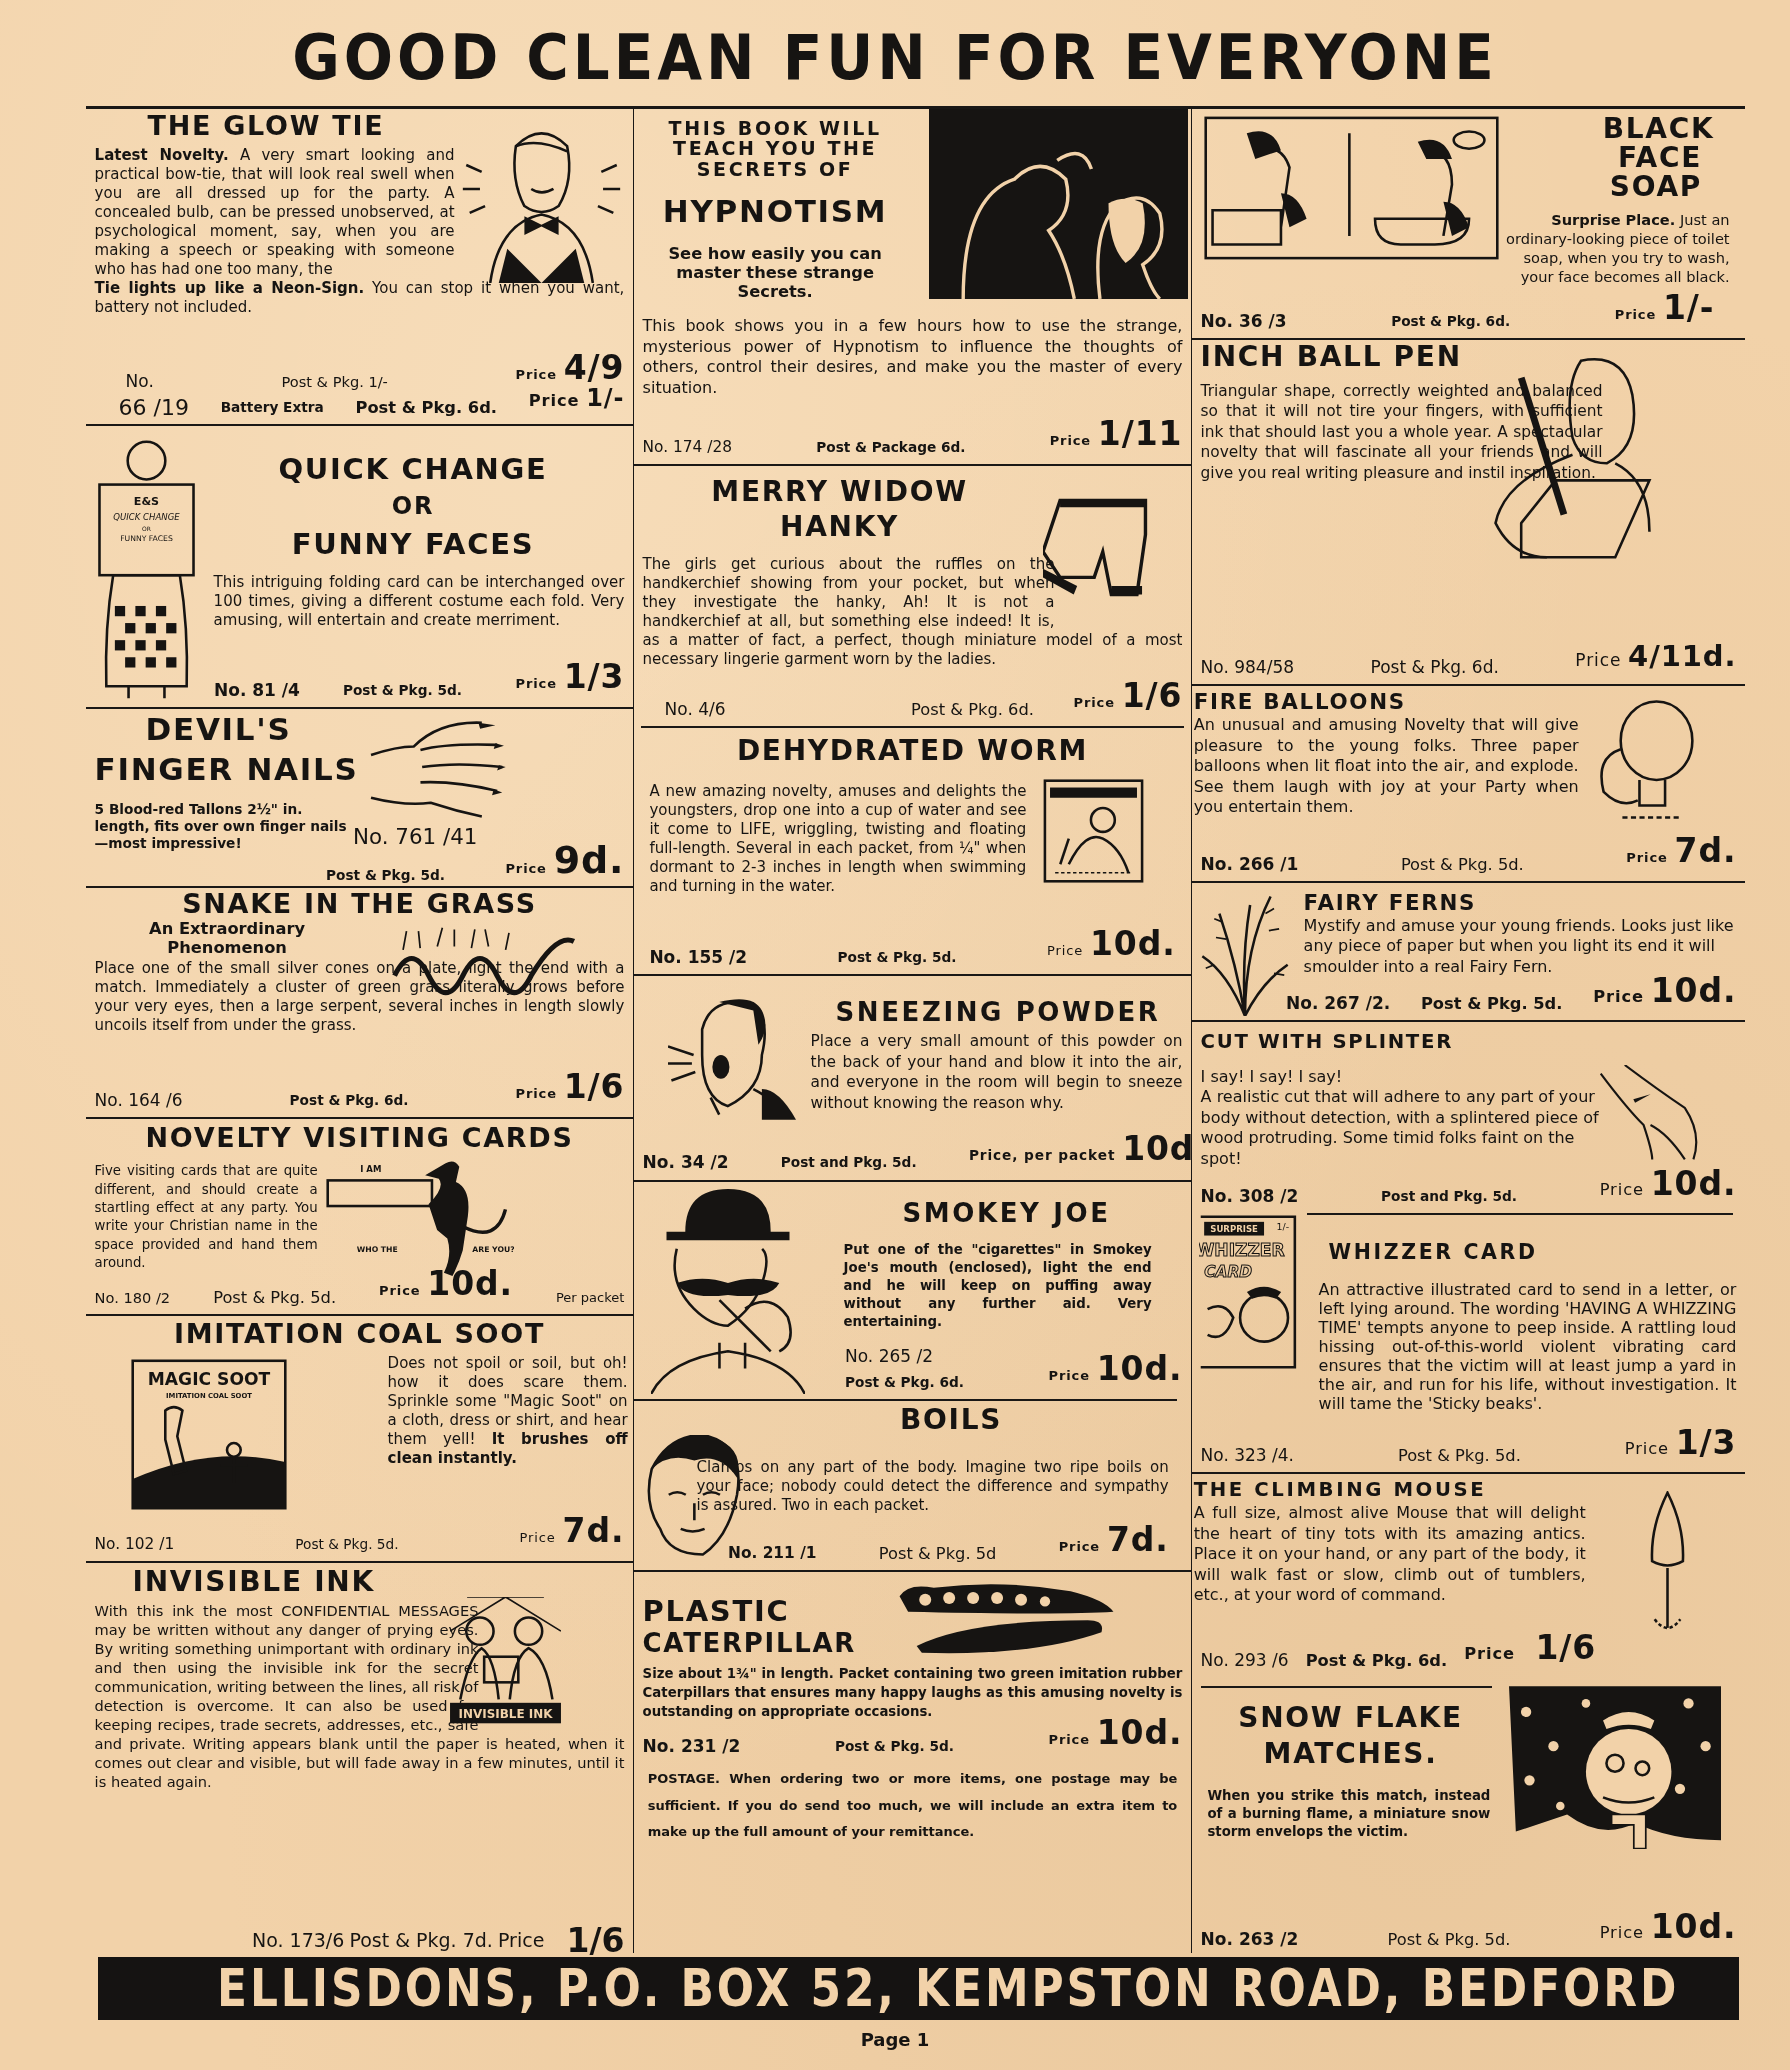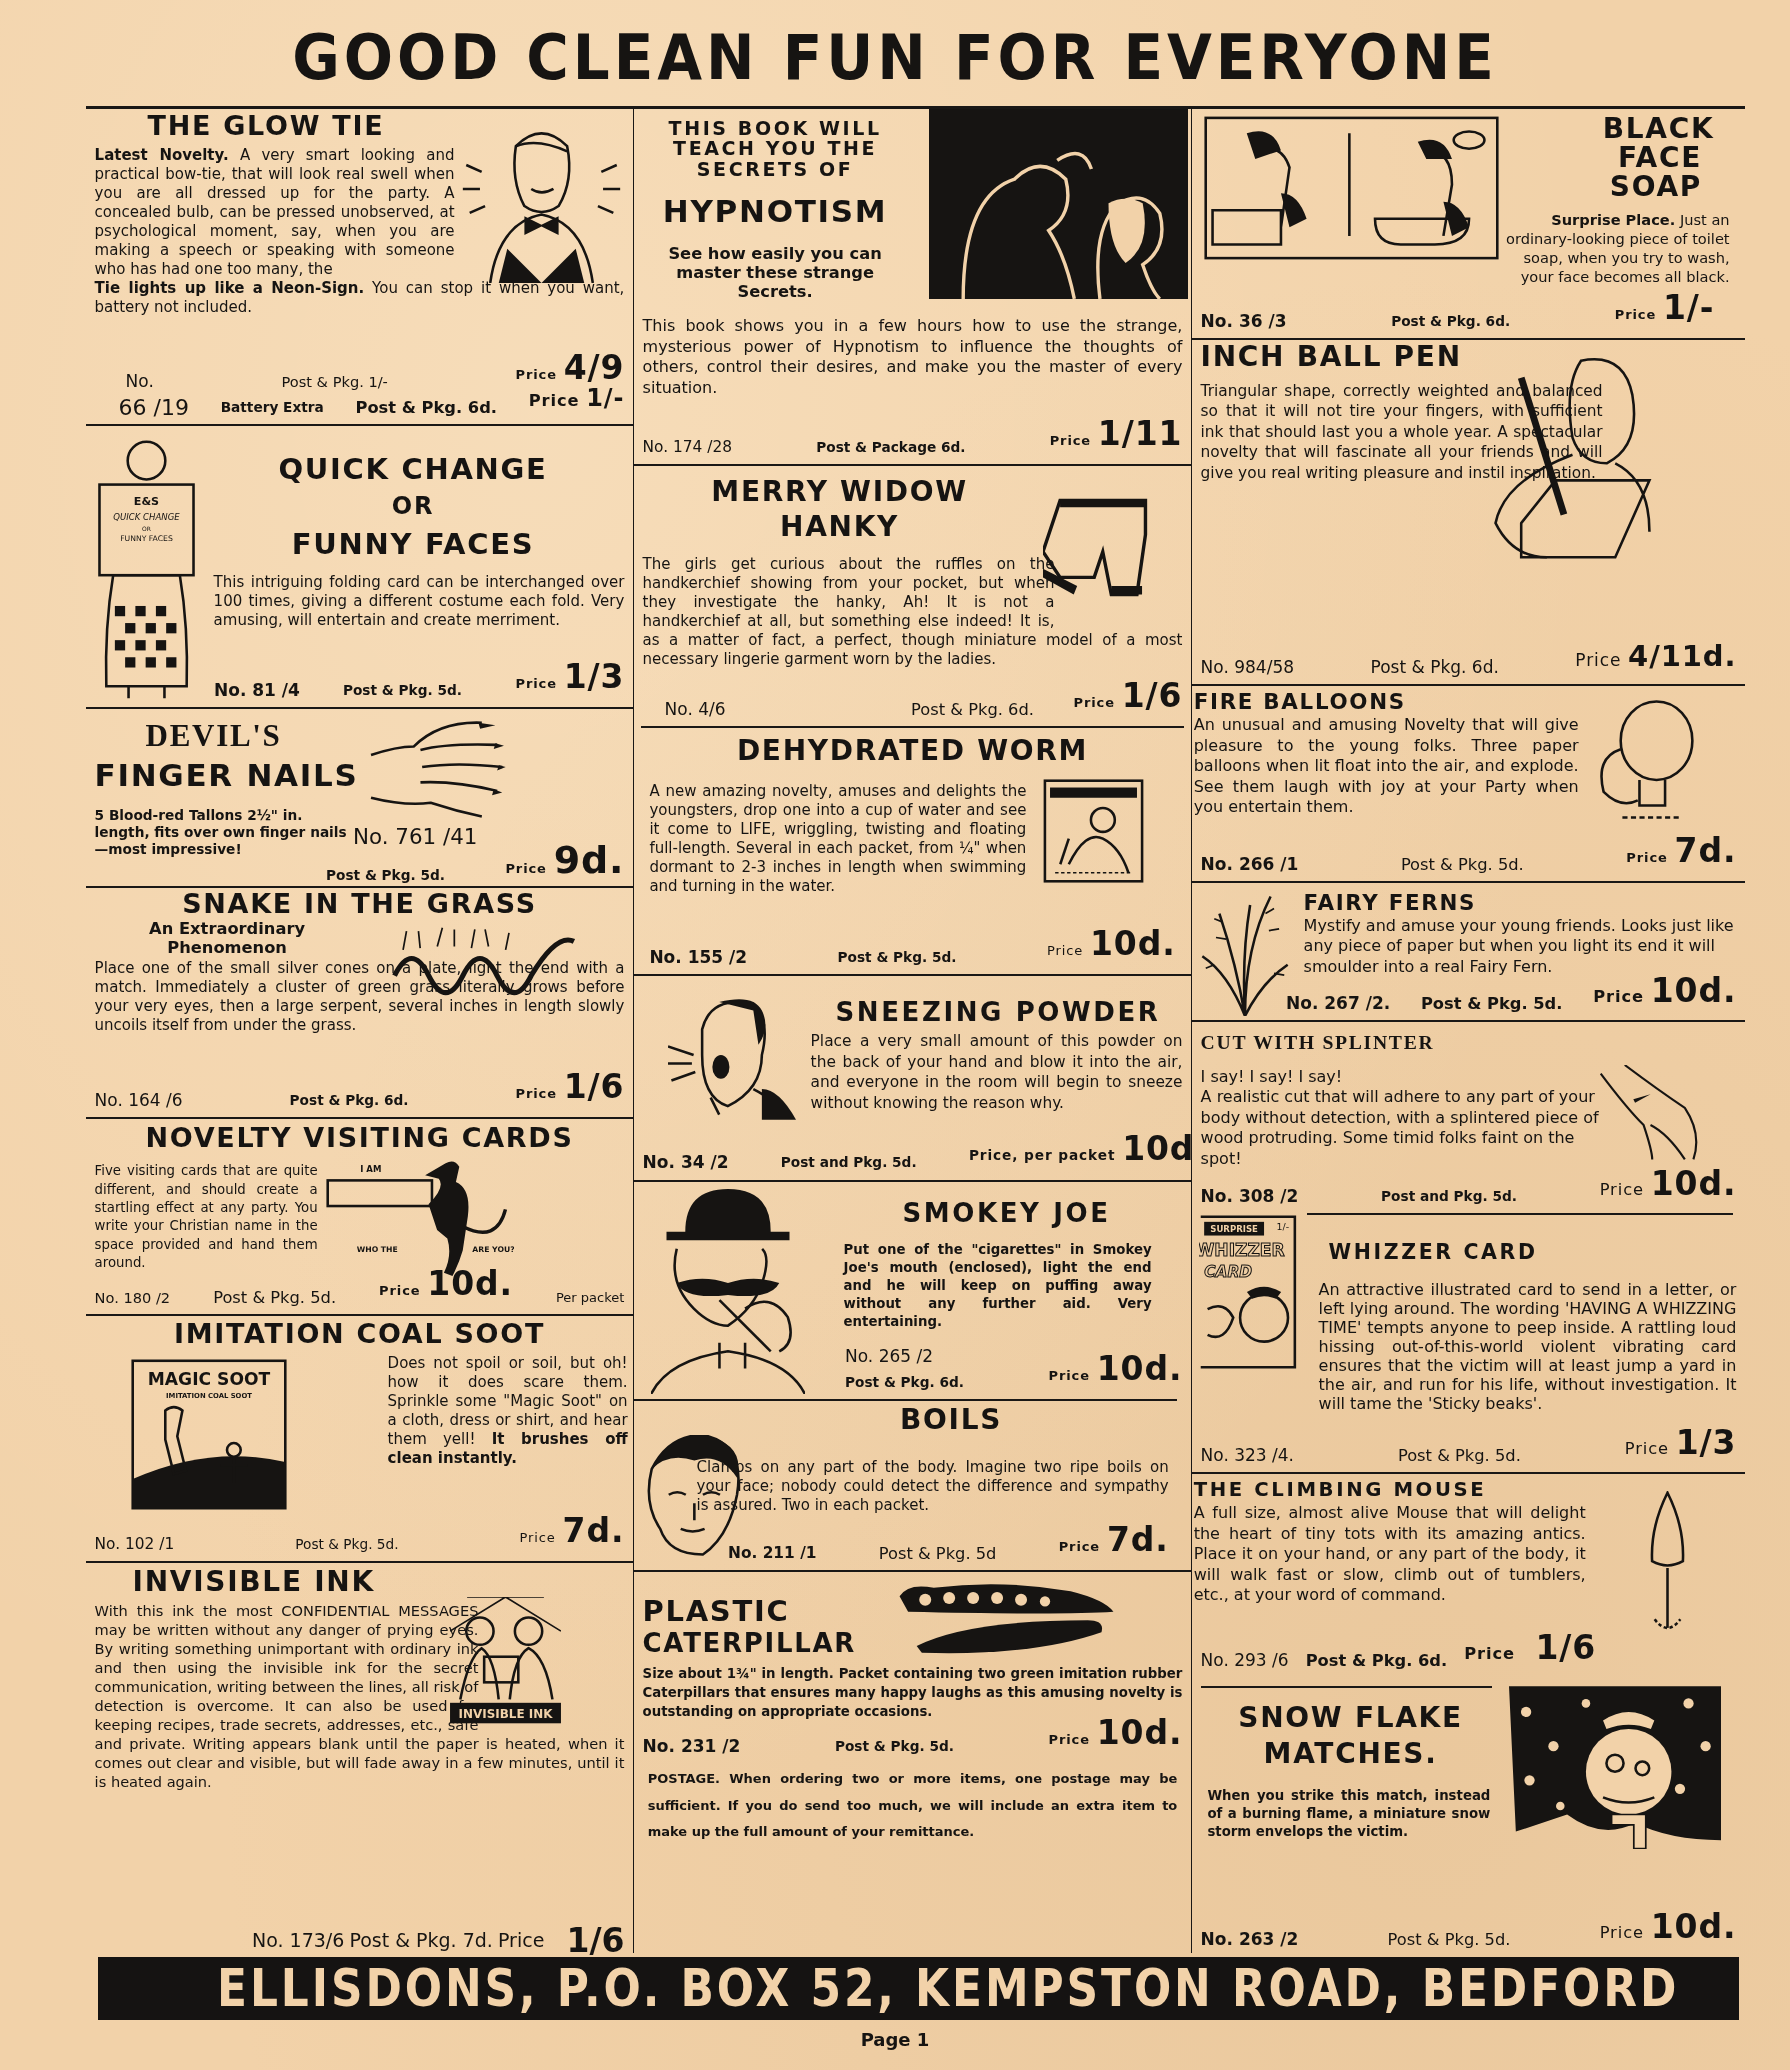--- a/index.html
+++ b/index.html
@@ -143,21 +143,21 @@
       <div class="foot" style="left:128px;">
         <span style="display:flex;">
           <span class="no" style="font-weight:bold;">No. 81 /4</span>
           <span class="pp" style="padding-left:43px;">Post &amp; Pkg. 5d.</span>
         </span>
         <span class="price"><span style="font-size:13px;margin:0">Price</span><span>1/3</span></span>
       </div>
     </div>
 
     <div class="ad" style="top:598px;height:180px;">
-      <div class="ad-title" style="text-align:left;padding-left:51px;font-size:31px;line-height:41px;margin-top:6px;font-family:Liberation Serif, serif;">DEVIL'S</div>
+      <div class="ad-title" style="text-align:left;padding-left:51px;font-size:31px;line-height:41px;margin-top:0;">DEVIL'S</div>
       <div class="ad-title" style="text-align:left;font-size:31px;line-height:39px;">FINGER NAILS</div>
       <div class="illus" style="left:283px;top:12px;width:137px;height:98px;">
         <svg viewBox="0 0 160 115">
             <g fill="none" stroke="#161412" stroke-width="3">
           <path d="M2 40 q30-10 50 -10 q30-30 80-28"></path>
               <path d="M60 34 q30-8 90-6"></path>
               <path d="M62 54 q40-6 94 0"></path>
           <path d="M60 72 q40 -2 90 10"></path>
               <path d="M2 90 q40 10 70 6 q30 10 60 16"></path>
             </g>
@@ -516,21 +516,21 @@
       <div class="ad-title sm" style="margin-left:103px;margin-top:6.8px;">FAIRY FERNS</div>
       <div class="body-text" style="margin-left:103px;font-size:16px;line-height:20.5px;text-align:left;">Mystify and amuse your young friends. Looks just like any piece of paper but when you light its end it will smoulder into a real Fairy Fern.</div>
       <div class="foot" style="left:94px;">
         <span class="no" style="font-weight:bold;">No. 267 /2.</span>
         <span style="font-size:16.3px;font-weight:bold;">Post &amp; Pkg. 5d.</span>
         <span class="price"><span style="font-size:16.3px;margin:0">Price</span><span>10d.</span></span>
       </div>
     </div>
 
     <div class="ad" style="top:911px;height:193px;">
-      <div class="ad-title sm" style="font-size:19.7px;margin-top:6.8px;font-family:Liberation Serif, serif;">CUT WITH SPLINTER</div>
+      <div class="ad-title sm" style="font-size:19.7px;margin-top:6.8px;">CUT WITH SPLINTER</div>
       <div class="illus" style="left:407px;top:43px;width:103px;height:103px;">
         <svg viewBox="0 0 120 120">
             <g fill="none" stroke="#161412" stroke-width="2.5">
           <path d="M2 10 q30 40 50 60 q10 30 10 40 M30 0 q40 30 70 50 q20 30 10 60 M60 70 q20 10 40 40"></path>
             </g>
           <path d="M40 40 l20-6 -18 10z" fill="#161412"></path>
           </svg>
       </div>
       <div class="body-text" style="width:401px;font-size:16px;line-height:20.5px;margin-top:12px;text-align:left;">
         <div>I say! I say! I say!</div>

